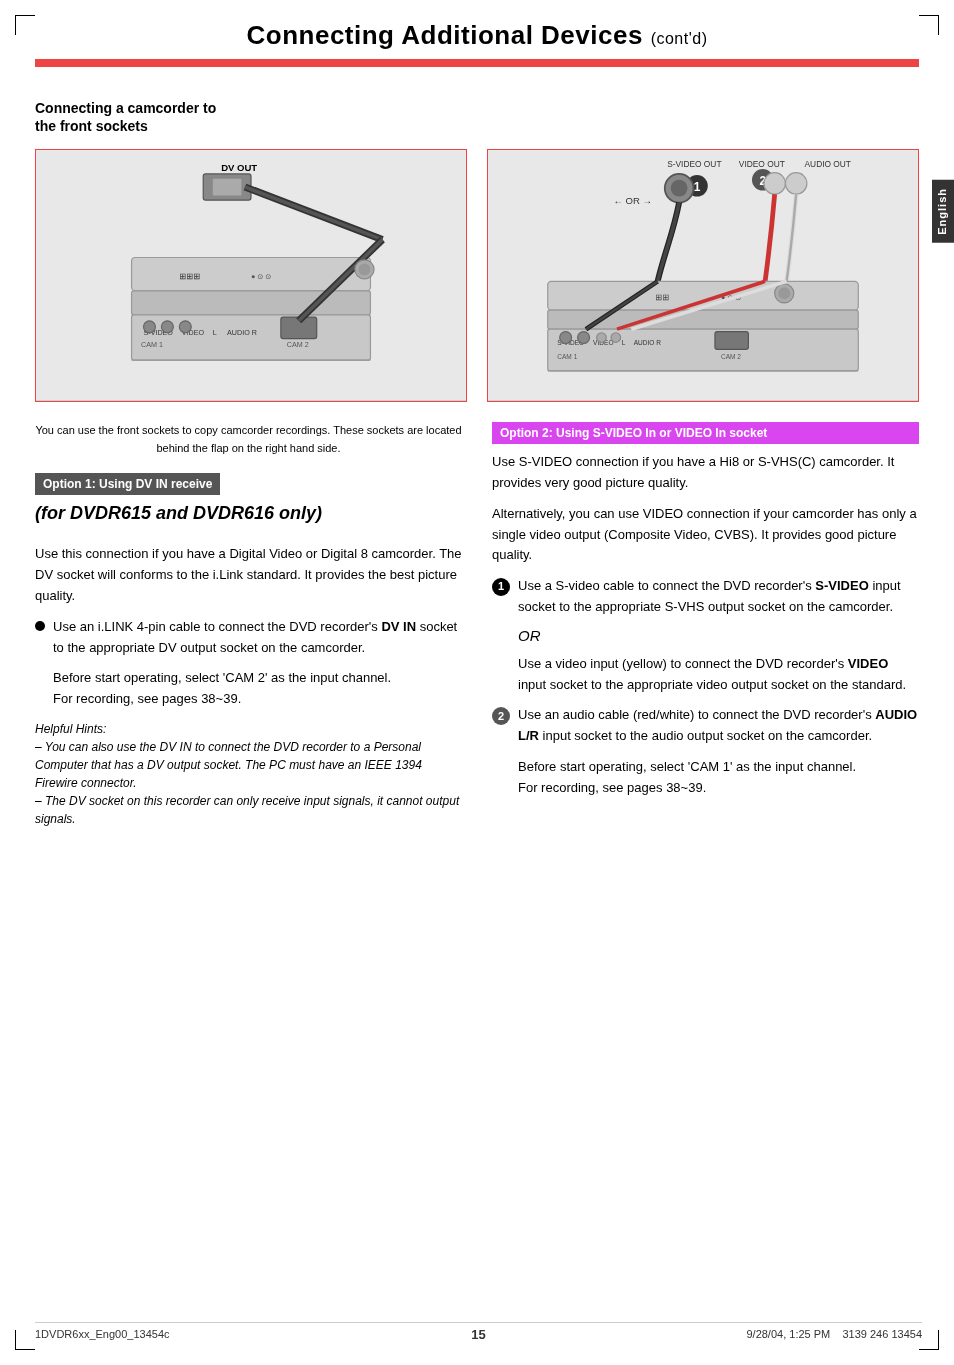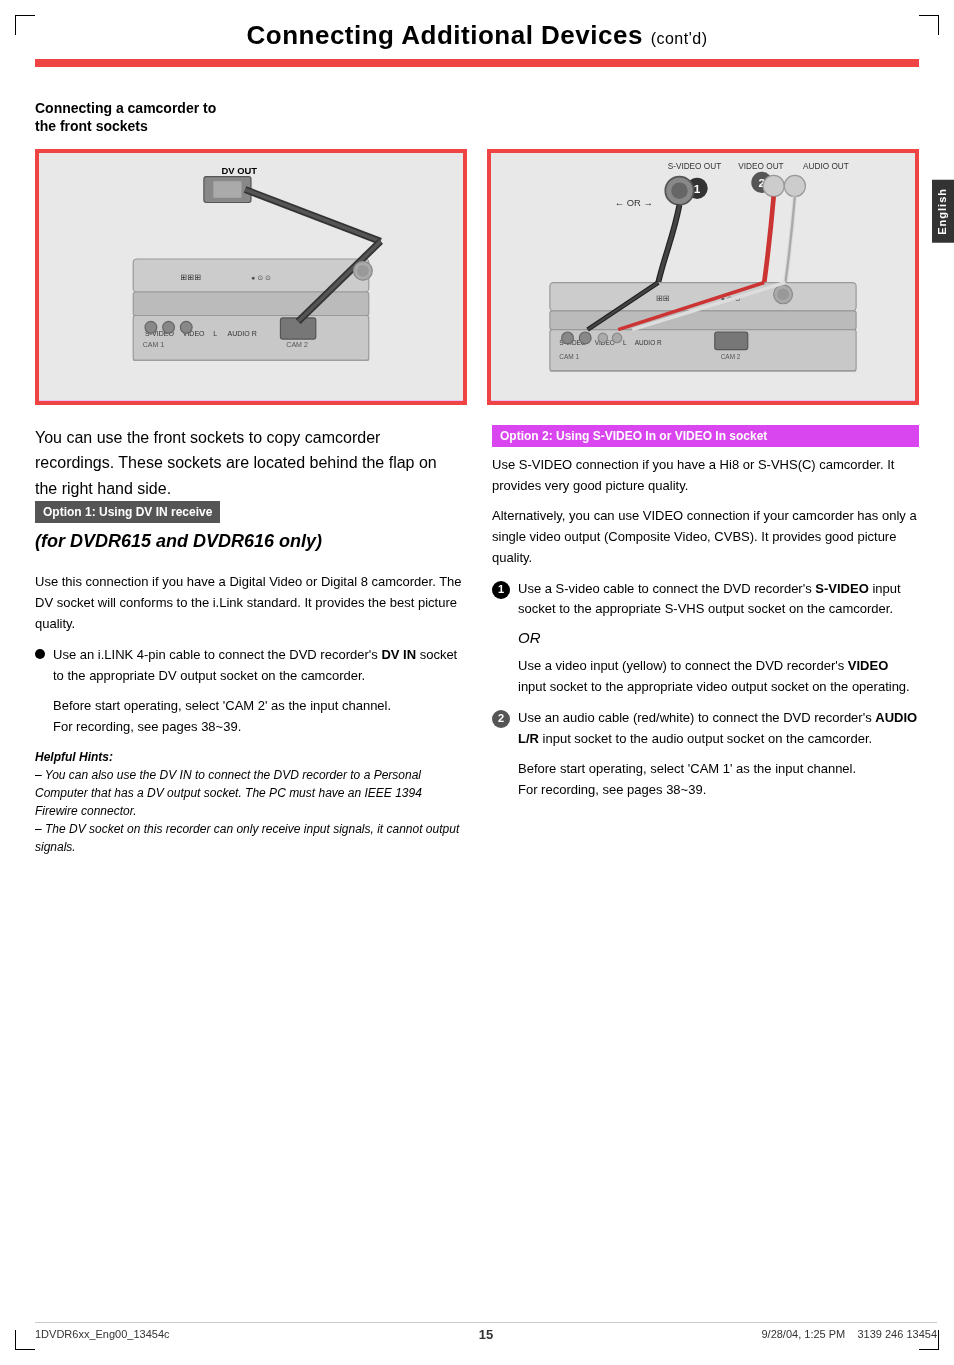--- a/index.html
+++ b/index.html
@@ -76,22 +76,22 @@
     }
 
     
     .diagram-row {
       display: flex;
       gap: 20px;
       margin-bottom: 20px;
     }
     .diagram-box {
       flex: 1;
-      border: 4px solid #ef4444;
-      background: #f0abfc;
+      border: 1px solid #ef4444;
+      background: #0f766e;
       min-height: 200px;
       display: flex;
       align-items: center;
       justify-content: center;
       overflow: hidden;
       position: relative;
     }
 
     
     .content-columns {
@@ -100,22 +100,24 @@
     }
     .col-left {
       flex: 1;
     }
     .col-right {
       flex: 1;
     }
 
     
     .intro-text {
-      font-size: 16px;
+      font-size: 11px;
       line-height: 1.6;
+      margin-bottom: 16px;
+      text-align: center;
     }
 
     
     .option-box {
       background: #555;
       color: #fff;
       font-weight: bold;
       font-size: 12px;
       padding: 4px 8px;
       margin-bottom: 8px;
@@ -193,35 +195,35 @@
     .bold { font-weight: bold; }
 
     .helpful-hints {
       font-style: italic;
       font-size: 12px;
       line-height: 1.5;
       margin-top: 10px;
     }
     .helpful-hints .hint-title {
       font-style: italic;
-      font-weight: bold;
+      font-weight: normal;
     }
 
     .or-text {
       font-style: italic;
       margin: 6px 0;
       font-size: 15px;
     }
 
     
     .page-footer {
       position: absolute;
       bottom: 25px;
       left: 35px;
-      right: 17px;
+      right: 32px;
       display: flex;
       justify-content: space-between;
       align-items: center;
       font-size: 11px;
       color: #333;
       border-top: 1px solid #ccc;
       padding-top: 5px;
     }
     .page-number-center {
       font-size: 13px;
@@ -412,21 +414,21 @@
 
       <p class="body-text">Use S-VIDEO connection if you have a Hi8 or S-VHS(C) camcorder.  It provides very good picture quality.</p>
 
       <p class="body-text">Alternatively, you can use VIDEO connection if your camcorder has only a single video output (Composite Video, CVBS).  It provides good picture quality.</p>
 
       <div class="bullet-item">
         <div class="bullet-circle-1">1</div>
         <div>
           <span>Use a S-video cable to connect the DVD recorder's </span><span class="bold">S-VIDEO</span><span> input socket to the appropriate S-VHS output socket on the camcorder.</span>
           <div class="or-text">OR</div>
-          <span>Use a video input (yellow) to connect the DVD recorder's </span><span class="bold">VIDEO</span><span> input socket to the appropriate video output socket on the operating.</span>
+          <span>Use a video input (yellow) to connect the DVD recorder's </span><span class="bold">VIDEO</span><span> input socket to the appropriate video output socket on the standard.</span>
         </div>
       </div>
 
       <div class="bullet-item">
         <div class="bullet-circle-2">2</div>
         <div>
           <span>Use an audio cable (red/white) to connect the DVD recorder's </span><span class="bold">AUDIO L/R</span><span> input socket to the audio output socket on the camcorder.</span>
         </div>
       </div>
 

